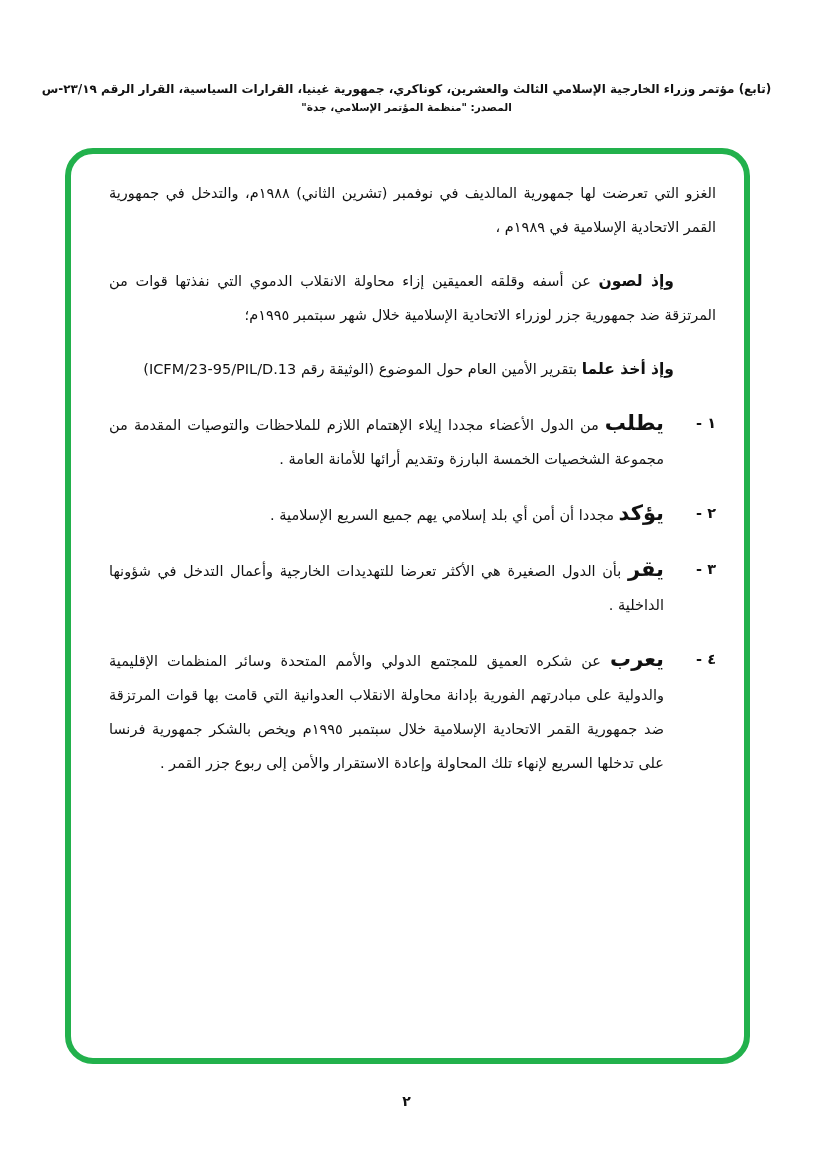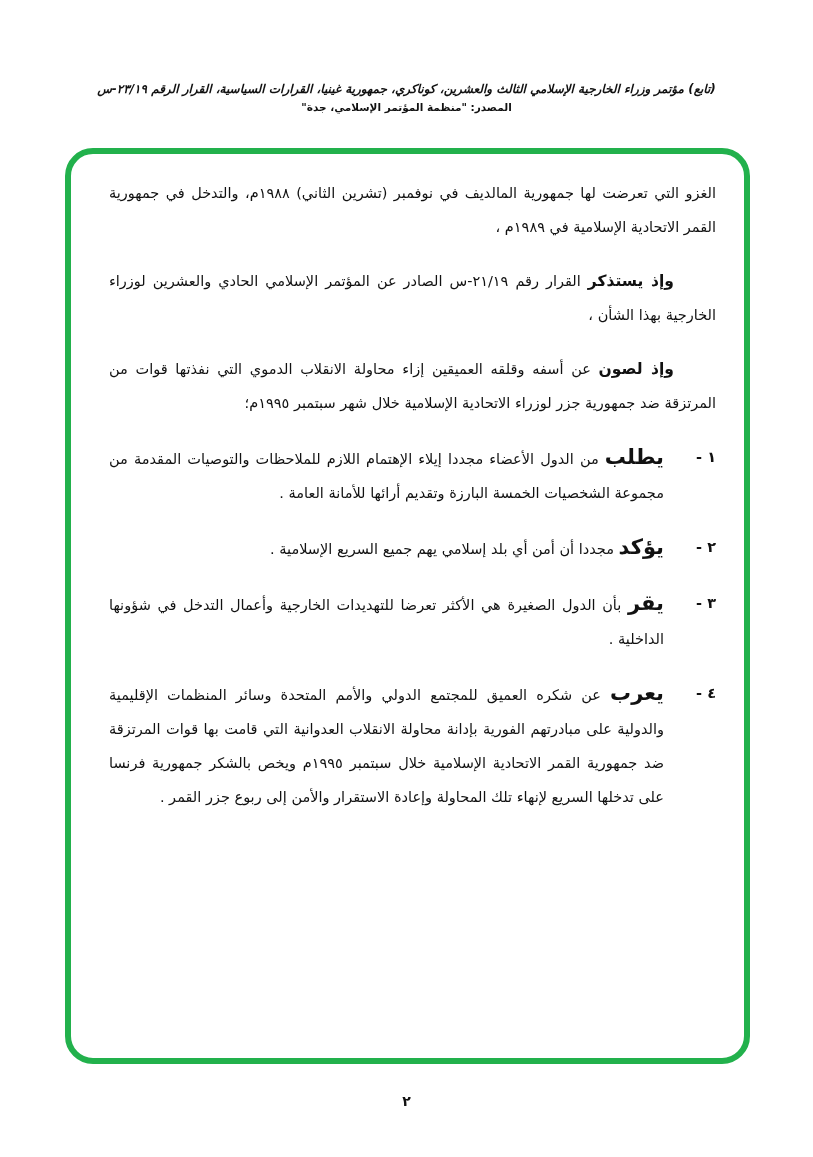--- a/index.html
+++ b/index.html
@@ -15,21 +15,20 @@
     position: absolute;
     top: 82px; left: 34px; right: 34px;
     direction: rtl;
     text-align: center;
   }
   .header-line1 {
     font-size: 12px;
     font-weight: bold;
     white-space: nowrap;
     letter-spacing: 0px;
-    font-style: italic;
   }
   .header-line2 {
     margin-top: 5px;
     font-size: 10.5px;
     font-weight: bold;
   }
   .resolution-box {
     position: absolute;
     left: 65px; top: 148px;
     width: 685px; height: 916px;
@@ -80,24 +79,24 @@
 
 <div class="header">
   <div class="header-line1">(تابع) مؤتمر وزراء الخارجية الإسلامي الثالث والعشرين، كوناكري، جمهورية غينيا، القرارات السياسية، القرار الرقم ٢٣/١٩-س</div>
   <div class="header-line2">المصدر:  "منظمة المؤتمر الإسلامي، جدة"</div>
 </div>
 
 <div class="resolution-box" style="border-color: rgb(34, 177, 76);">
 
   <p class="para"><b></b><span>الغزو التي تعرضت لها جمهورية المالديف في نوفمبر (تشرين الثاني) ١٩٨٨م، والتدخل في جمهورية القمر الاتحادية الإسلامية في ١٩٨٩م ،</span></p>
 
-  <p class="para indent"><b>وإذ يستذكر</b><span> القرار رقم ٢١/١٩-س الصادر عن المؤتمر الإسلامي الحادي والعشرين لوزراء الخارجية بهذا الشأن ،</span></p>
 
   <p class="para indent"><b>وإذ لصون</b><span> عن أسفه وقلقه العميقين إزاء محاولة الانقلاب الدموي التي نفذتها قوات من المرتزقة ضد جمهورية جزر لوزراء الاتحادية الإسلامية خلال شهر سبتمبر ١٩٩٥م؛</span></p>
 
+  <p class="para indent"><b>وإذ أخذ علما</b><span> بتقرير الأمين العام حول الموضوع (الوثيقة رقم ICFM/23-95/PIL/D.13)</span></p>
 
 
   <div class="items">
 
     <div class="item">
       <div class="item-num">١ -</div>
       <div class="item-text"><b>يطلب</b><span> من الدول الأعضاء مجددا إيلاء الإهتمام اللازم للملاحظات والتوصيات المقدمة من مجموعة الشخصيات الخمسة البارزة وتقديم أرائها للأمانة العامة .</span></div>
     </div>
 
     <div class="item">

